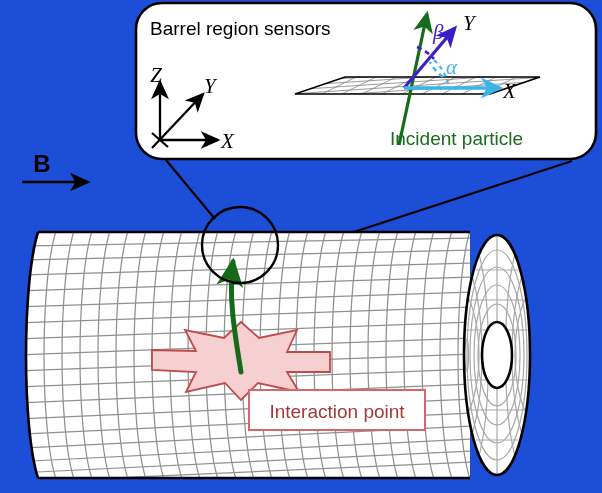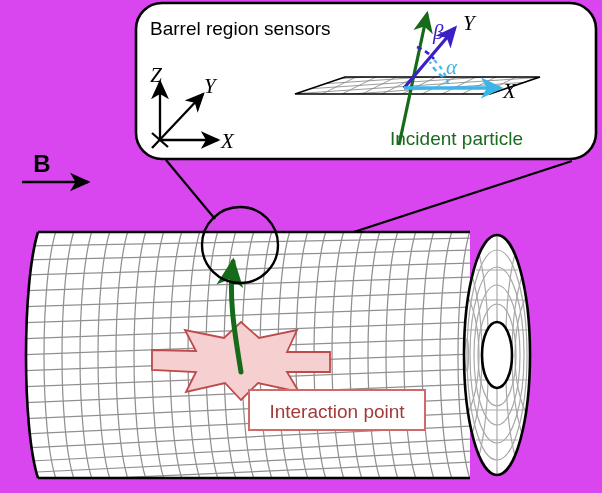--- a/index.html
+++ b/index.html
@@ -4,21 +4,21 @@
 <style>
   html, body {
     margin: 0;
     padding: 0;
     background: #ffffff;
   }
   #figure {
     position: relative;
     width: 602px;
     height: 493px;
-    background: #d946ef;
+    background: #1d4ed8;
     overflow: hidden;
     font-family: "Liberation Sans", sans-serif;
   }
   svg { display: block; }
   .lbl-sans {
     font-family: "Liberation Sans", sans-serif;
   }
   .lbl-serif-italic {
     font-family: "Liberation Serif", serif;
     font-style: italic;

